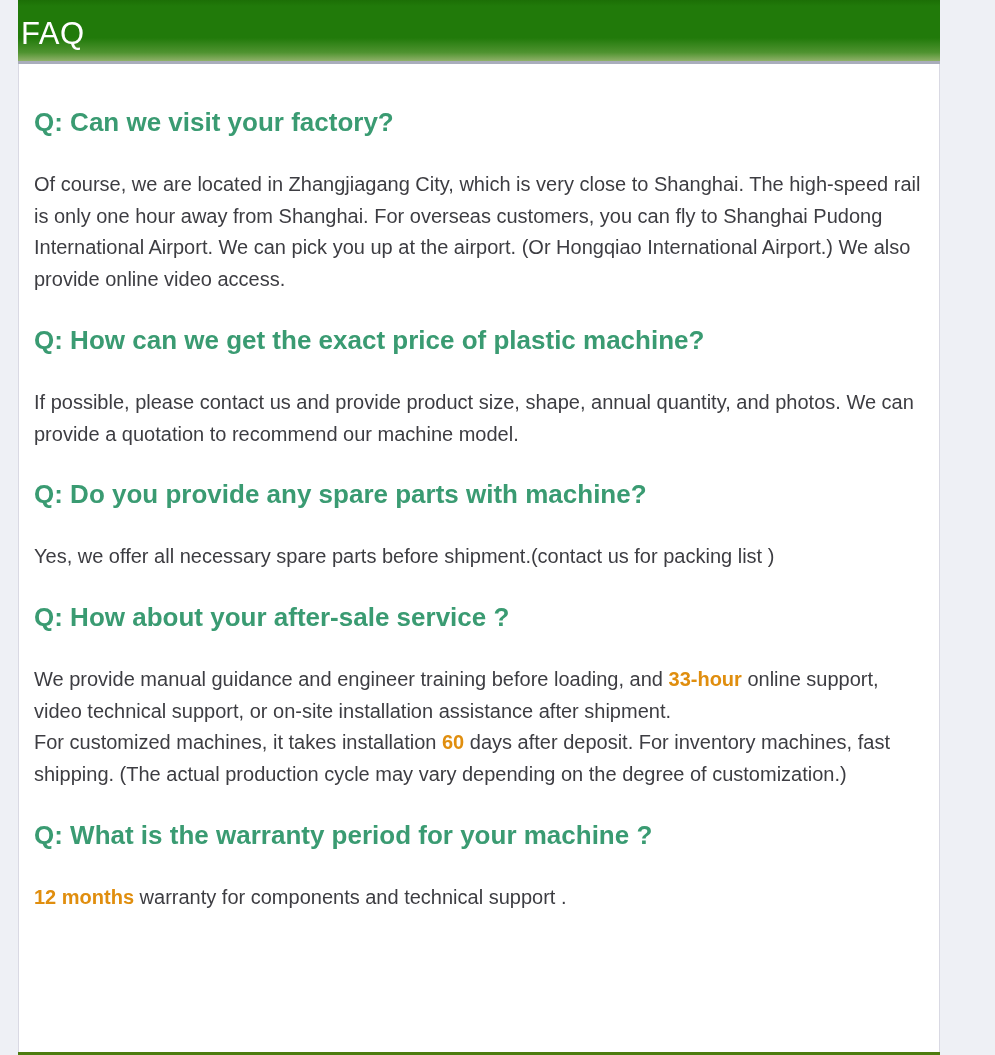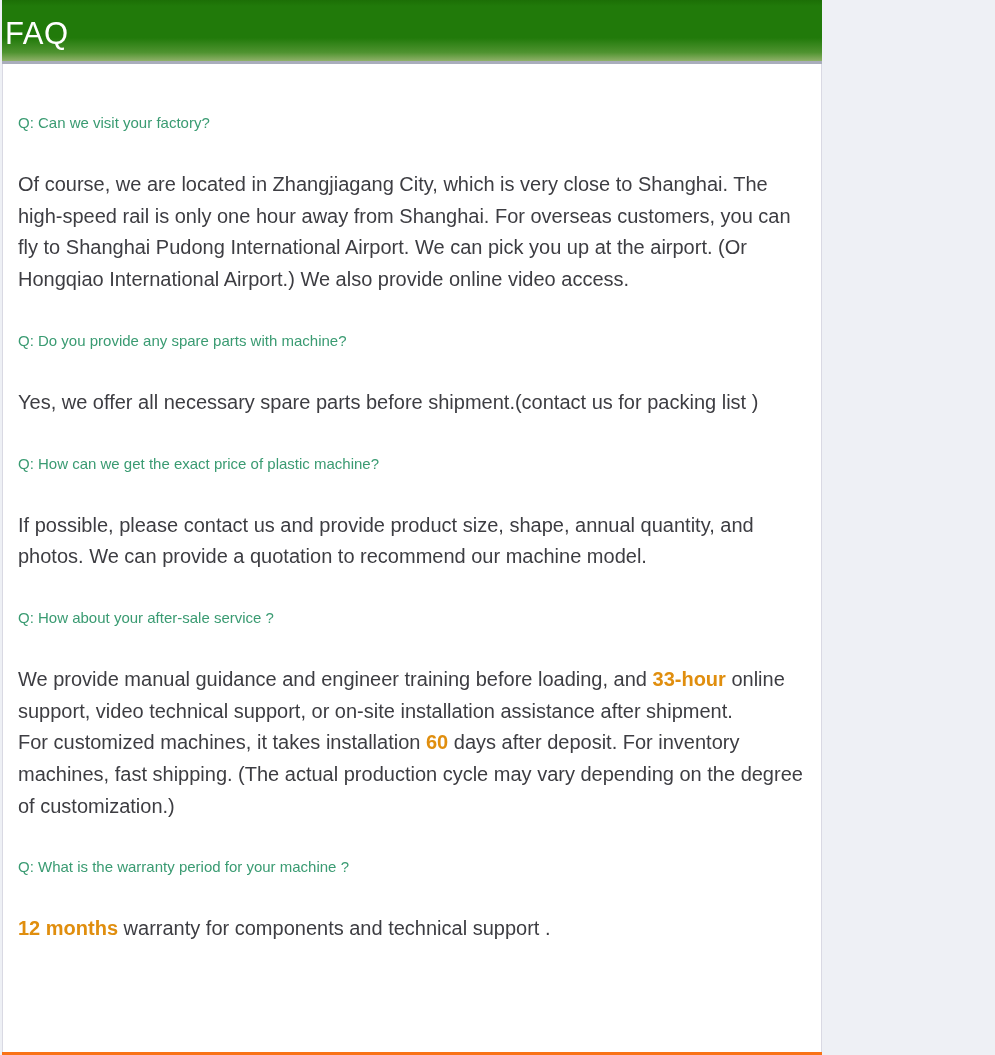--- a/index.html
+++ b/index.html
@@ -5,24 +5,24 @@
   * { box-sizing: border-box; }
   html, body { margin: 0; padding: 0; }
   body {
     width: 995px;
     height: 1055px;
     background: #eef0f5;
     font-family: "Liberation Sans", sans-serif;
     overflow: hidden;
   }
   .page-card {
-    margin-left: 2px;
-    width: 820px;
+    margin-left: 18px;
+    width: 922px;
     height: 1055px;
-    background: #f97316;
+    background: #4d7c0f;
   }
   .faq-header {
     height: 64px;
     background: linear-gradient(to bottom,
       #1c6f06 0%, #217a0a 10%, #217a0a 62%, #4f9330 86%, #8fb169 100%);
     border-bottom: 3px solid #a9adbb;
     display: flex;
     align-items: center;
   }
   .faq-header-title {
@@ -35,23 +35,23 @@
   }
   .faq-body {
     background: #ffffff;
     border-left: 1px solid #d9d9e3;
     border-right: 1px solid #d9d9e3;
     min-height: 988px;
     padding: 48px 16px 24px 15px;
   }
   .faq-item .question {
     margin: 34px 0 36px 0;
-    font-size: 15px;
+    font-size: 26px;
     line-height: 21px;
-    font-weight: 400;
+    font-weight: 700;
     color: #3a9b72;
   }
   .faq-item:first-child .question { margin-top: 0; }
   .faq-item .answer {
     margin: 0;
     font-size: 20px;
     line-height: 31.7px;
     color: #3d3d42;
     max-width: 958px;
   }
@@ -70,27 +70,27 @@
   </div>
 
   <div class="faq-body">
 
     <section class="faq-item">
       <h3 class="question">Q: Can we visit your factory?</h3>
       <p class="answer"><span>Of course, we are located in Zhangjiagang City, which is very close to Shanghai. The high-speed rail is only one hour away from Shanghai. For overseas customers, you can fly to Shanghai Pudong International Airport. We can pick you up at the airport. (Or Hongqiao International Airport.) We also provide online video access.</span></p>
     </section>
 
     <section class="faq-item">
-      <h3 class="question">Q: Do you provide any spare parts with machine?</h3>
-      <p class="answer"><span>Yes, we offer all necessary spare parts before shipment.(contact us for packing list )</span></p>
+      <h3 class="question">Q: How can we get the exact price of plastic machine?</h3>
+      <p class="answer"><span>If possible, please contact us and provide product size, shape, annual quantity, and photos. We can provide a quotation to recommend our machine model.</span></p>
     </section>
 
     <section class="faq-item">
-      <h3 class="question">Q: How can we get the exact price of plastic machine?</h3>
-      <p class="answer"><span>If possible, please contact us and provide product size, shape, annual quantity, and photos. We can provide a quotation to recommend our machine model.</span></p>
+      <h3 class="question">Q: Do you provide any spare parts with machine?</h3>
+      <p class="answer"><span>Yes, we offer all necessary spare parts before shipment.(contact us for packing list )</span></p>
     </section>
 
     <section class="faq-item">
       <h3 class="question">Q: How about your after-sale service ?</h3>
       <p class="answer"><span>We provide manual guidance and engineer training before loading, and </span><span class="hl">33-hour</span><span> online support, video technical support, or on-site installation assistance after shipment.</span></p>
     </section>
 
     <section class="faq-item">
       <p class="answer"><span>For customized machines, it takes installation </span><span class="hl">60</span><span> days after deposit. For inventory machines, fast shipping. (The actual production cycle may vary depending on the degree of customization.)</span></p>
     </section>

